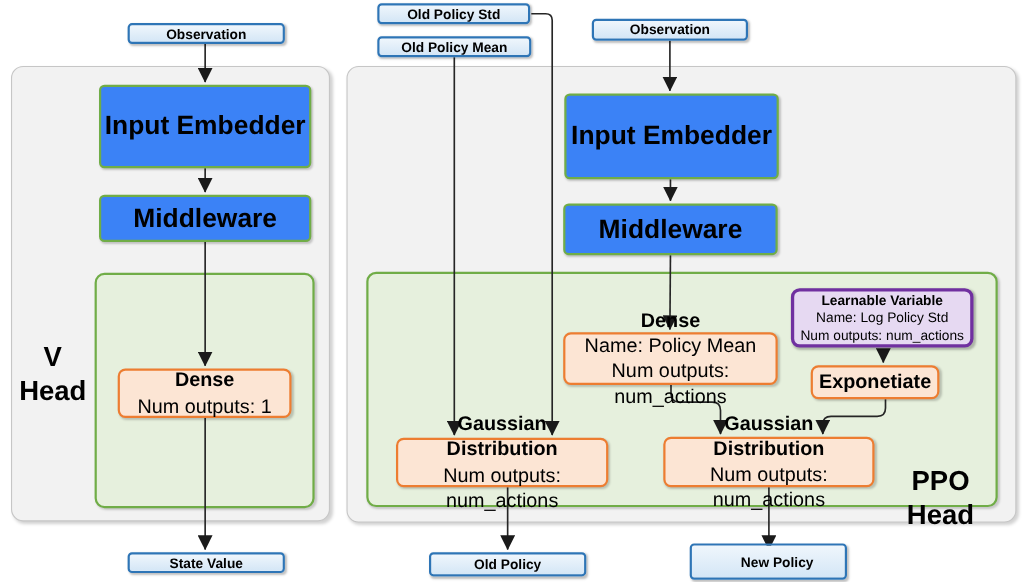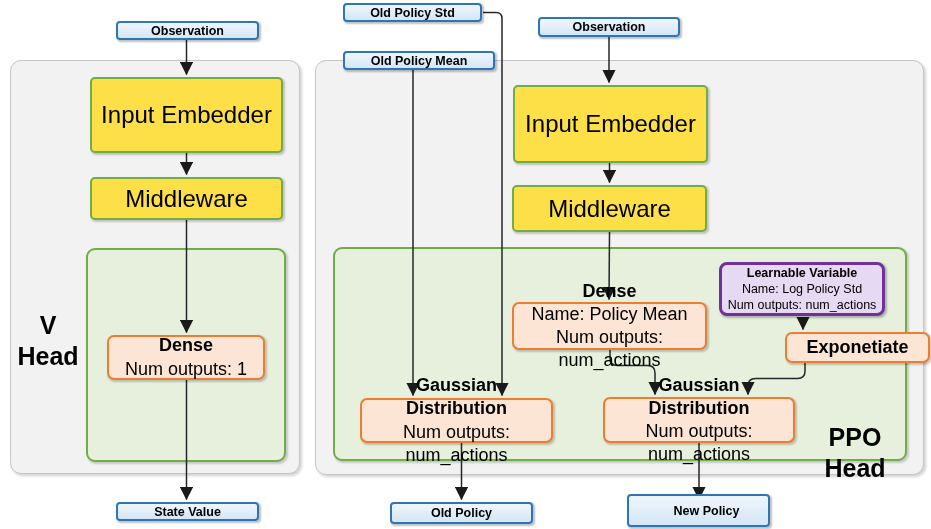--- a/index.html
+++ b/index.html
@@ -17,22 +17,22 @@
   }
   .lines{position:absolute;left:0;top:0;z-index:3;pointer-events:none;}
   .node{position:absolute;z-index:4;display:flex;align-items:center;justify-content:center;
         box-sizing:border-box;text-align:center;}
   .blue-label{
     background:linear-gradient(180deg,#eff6fc 0%,#d4e6f6 100%);
     border:2px solid #2e75b6;border-radius:4px;
     font-weight:bold;font-size:12.5px;box-shadow:1.5px 1.5px 2px rgba(0,0,0,0.25);
   }
   .green-node{
-    background:#fde047;border:2.5px solid #70ad47;border-radius:5px;
-    font-weight:normal;font-size:24px;box-shadow:1.5px 1.5px 2px rgba(0,0,0,0.2);
+    background:#3b82f6;border:2.5px solid #70ad47;border-radius:5px;
+    font-weight:bold;font-size:24px;box-shadow:1.5px 1.5px 2px rgba(0,0,0,0.2);
   }
   .orange-node{
     background:#fce5d4;border:2.5px solid #ed7d31;border-radius:7px;
     flex-direction:column;font-size:18px;line-height:1.28;
     box-shadow:1.5px 1.5px 2px rgba(0,0,0,0.2);padding:2px 4px;
   }
   .purple-node{
     background:#e6d9f2;border:3px solid #7030a0;border-radius:8px;
     flex-direction:column;font-size:12.5px;line-height:1.3;
     box-shadow:1.5px 1.5px 2px rgba(0,0,0,0.25);padding:2px 4px;
@@ -109,21 +109,21 @@
   </div>
 
   <div class="node blue-label" style="left:116px;top:502px;width:143px;height:19px;">
     <span>State Value</span>
   </div>
 
   <div class="node blue-label" style="left:343px;top:3px;width:139px;height:19px;">
     <span>Old Policy Std</span>
   </div>
 
-  <div class="node blue-label" style="left:343px;top:51px;width:152px;height:19px;">
+  <div class="node blue-label" style="left:343px;top:33px;width:140px;height:19px;">
     <span>Old Policy Mean</span>
   </div>
 
   <div class="node blue-label" style="left:538px;top:17px;width:142px;height:20px;">
     <span>Observation</span>
   </div>
 
   <div class="node green-node" style="left:513px;top:85px;width:195px;height:78px;">
     <span>Input Embedder</span>
   </div>
@@ -137,21 +137,21 @@
     <span>Name: Policy Mean</span>
     <span>Num outputs: num_actions</span>
   </div>
 
   <div class="node purple-node" style="left:719px;top:262px;width:166px;height:54px;">
     <span class="title">Learnable Variable</span>
     <span>Name: Log Policy Std</span>
     <span>Num outputs: num_actions</span>
   </div>
 
-  <div class="node orange-node" style="left:737px;top:332px;width:145px;height:31px;margin-left:48px;">
+  <div class="node orange-node" style="left:737px;top:332px;width:117px;height:31px;">
     <span class="title">Exponetiate</span>
   </div>
 
   <div class="node orange-node" style="left:360px;top:398px;width:193px;height:45px;">
     <span class="title">Gaussian Distribution</span>
     <span>Num outputs: num_actions</span>
   </div>
 
   <div class="node orange-node" style="left:603px;top:397px;width:192px;height:46px;">
     <span class="title">Gaussian Distribution</span>

